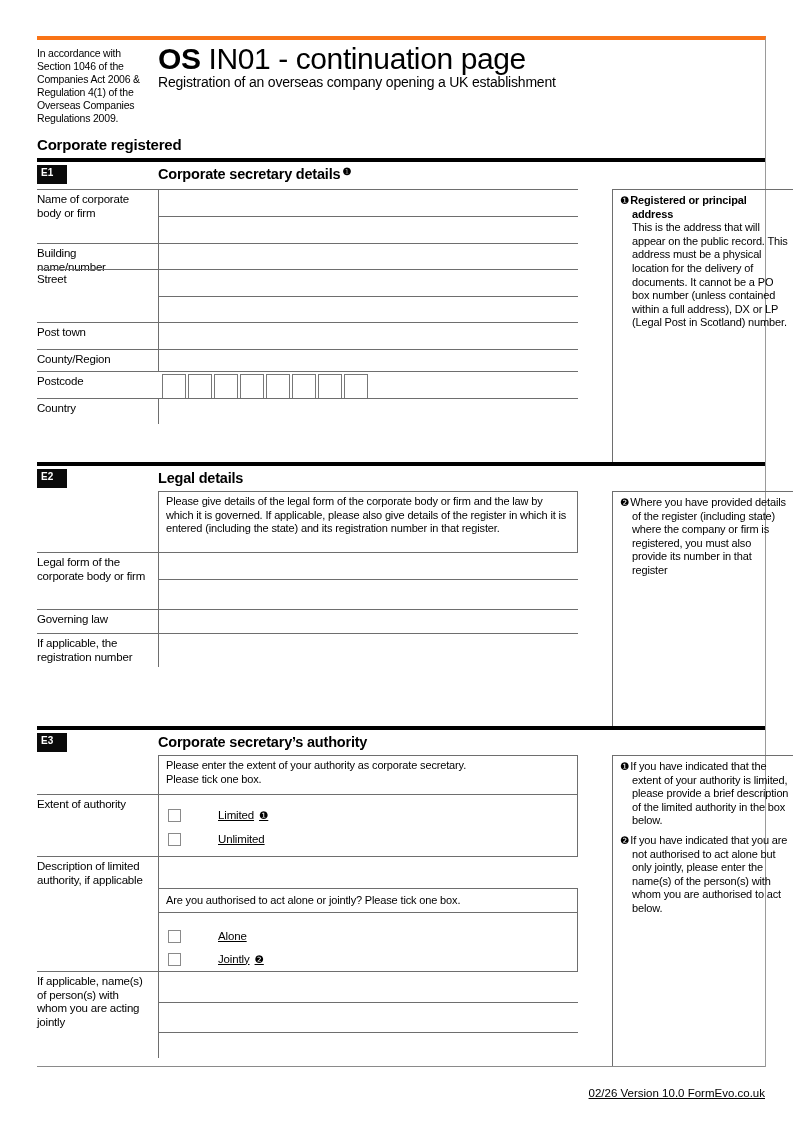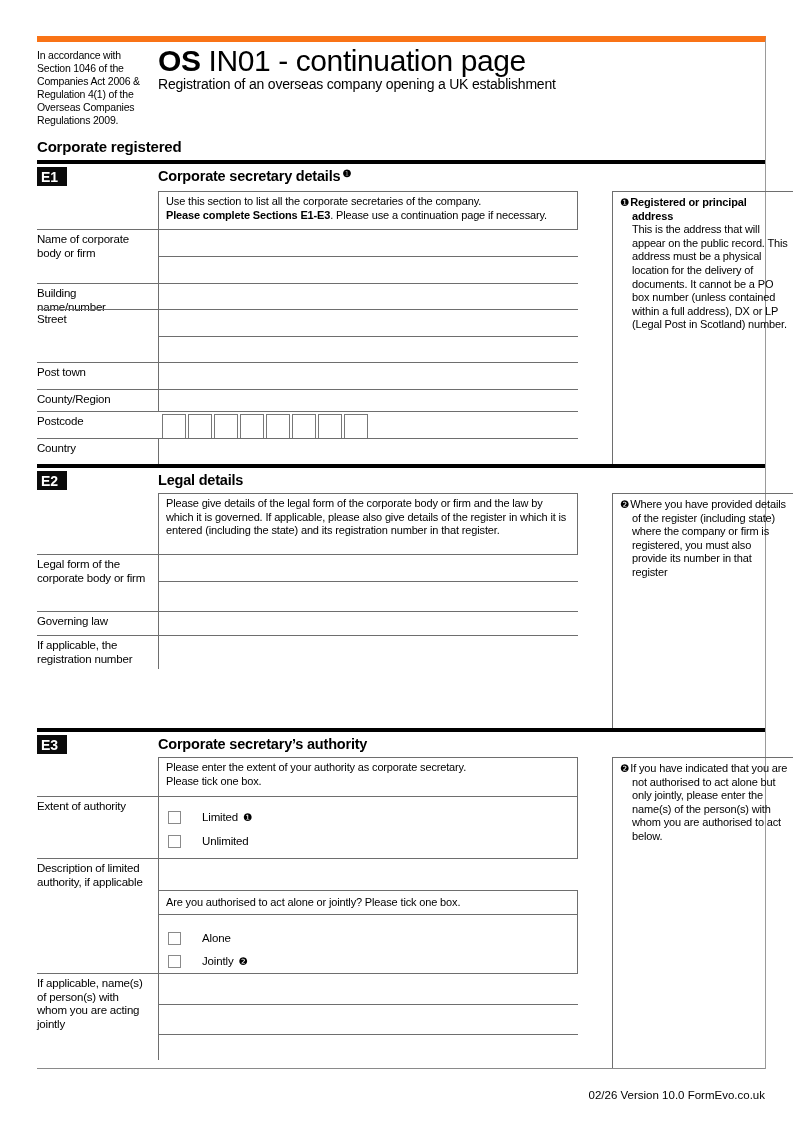--- a/index.html
+++ b/index.html
@@ -1,63 +1,63 @@
 <!DOCTYPE html>
 <html><head>
 <meta charset="utf-8">
 <style>
   html,body{margin:0;padding:0;background:#fff;}
   body{width:800px;height:1130px;position:relative;font-family:"Liberation Sans",sans-serif;color:#000;
        -webkit-font-smoothing:antialiased;}
-  .sheet{position:relative;width:728px;margin:36px 0 0 37px;border-top:6px solid #f97316;border-right:1px solid #9a9a9a;box-sizing:content-box;}
+  .sheet{position:relative;width:728px;margin:36px 0 0 37px;border-top:4px solid #f97316;border-right:1px solid #9a9a9a;box-sizing:content-box;}
   
   .hdr{position:relative;height:118px;}
   .hdr-flex{display:flex;padding-top:7px;}
   .statute{width:121px;font-size:10.5px;line-height:13px;white-space:pre-line;letter-spacing:-.2px;}
   .titleblock{padding-left:0;}
   .ftitle{font-size:30px;line-height:24px;font-weight:normal;letter-spacing:-.4px;margin:0;}
   .ftitle b{font-weight:bold;}
   .fsub{font-size:14px;letter-spacing:-.2px;margin-top:3px;}
   .secheading{position:absolute;left:0;bottom:5px;font-weight:bold;font-size:15px;letter-spacing:-.2px;}
   
   .bar{height:4px;background:#000;}
   .section{position:relative;}
   .sec-head{display:flex;align-items:flex-start;}
-  .ebox{width:26px;height:16px;background:#0a0a0a;color:#fff;font-weight:bold;font-size:14px;
+  .ebox{width:26px;height:16px;background:#0a0a0a;color:#fff;font-weight:bold;font-size:10px;
         padding:2px 0 1px 4px;margin-top:3px;}
   .sec-title{margin-left:91px;padding-top:4px;font-weight:bold;font-size:14.5px;letter-spacing:-.2px;}
   .sup{font-size:10px;vertical-align:4px;margin-left:2px;}
   .h25{height:25px}.h27{height:27px}
   
   .group{display:flex;}
   .lbl{width:121px;box-sizing:border-box;border-top:1px solid #6e6e6e;padding:3px 10px 0 0;
        font-size:11.5px;line-height:13.5px;letter-spacing:-.2px;}
   .lbl.noline{border-top:none;}
   .fstack{width:420px;}
   .fld{box-sizing:border-box;border-top:1px solid #6e6e6e;border-left:1px solid #6e6e6e;}
   .gbox{border-right:1px solid #6e6e6e;padding:3px 6px 0 7px;font-size:11px;line-height:13.5px;letter-spacing:-.15px;}
   .gb{font-weight:bold;}
   
   .pc-row{padding:2px 0 0 4px;}
   .pc-cell{display:inline-block;width:22px;height:23px;border:1px solid #777;border-bottom:none;margin-right:2px;vertical-align:top;}
   
   .cbline{display:flex;align-items:center;margin-left:9px;}
   .cbsq{width:11px;height:11px;border:1px solid #8a8a8a;display:inline-block;flex:none;}
-  .cbtext{margin-left:21px;font-size:11.5px;letter-spacing:-.15px;}
+  .cbtext{margin-left:37px;font-size:11.5px;letter-spacing:-.15px;text-decoration:underline;}
   .cbmark{font-size:10.5px;margin-left:5px;}
   
   .notes{position:absolute;left:547px;width:181px;box-sizing:border-box;bottom:0;
          border-left:1px solid #6e6e6e;border-top:1px solid #6e6e6e;
          padding:4px 4px 0 7px;font-size:11px;line-height:13.6px;letter-spacing:-.15px;margin-left:28px;}
   .note-p{padding-left:12px;}
   .note-mark{margin-left:-12px;margin-right:1px;font-size:10.5px;}
   .note-title{font-weight:bold;}
   .note-p + .note-p{margin-top:6px;}
   .sheet-end{border-top:1px solid #8a8a8a;height:0;}
-  .footer{width:728px;margin-left:37px;text-align:right;padding-top:20px;font-size:11.5px;}
+  .footer{width:728px;margin-left:37px;text-align:right;padding-top:20px;font-size:11.5px;text-decoration:underline;}
 </style>
 </head>
 <body>
 
 <div class="sheet">
 
   <div class="hdr">
     <div class="hdr-flex">
       <div class="statute">In accordance with
 Section 1046 of the
@@ -73,29 +73,20 @@
     <div class="secheading">Corporate registered</div>
   </div>
 
   <div class="bar"></div>
   <div class="section" style="height:300px">
     <div class="sec-head h27">
       <div class="ebox">E1</div>
       <div class="sec-title"><span>Corporate secretary details</span><span class="sup">❶</span></div>
     </div>
 
-    <div class="group" style="height:38px">
-      <div class="lbl noline"></div>
-      <div class="fstack">
-          <div class="fld gbox" style="height:38px">
-        <div>Use this section to list all the corporate secretaries of the company.</div>
-        <div><span class="gb">Please complete Sections E1-E3</span><span>. Please use a continuation page if necessary.</span></div>
-      </div>
-        </div>
-    </div>
 
     <div class="group">
       <div class="lbl" style="height:54px">Name of corporate body or firm</div>
       <div class="fstack">
         <div class="fld h27"></div>
         <div class="fld h27"></div>
       </div>
     </div>
 
     <div class="group">
@@ -250,20 +241,23 @@
       <div class="lbl" style="height:95px">If applicable, name(s) of person(s) with whom you are acting jointly</div>
       <div class="fstack">
         <div class="fld" style="height:31px"></div>
         <div class="fld" style="height:30px"></div>
         <div class="fld" style="height:26px"></div>
       </div>
     </div>
 
     <div class="notes" style="top:25px">
       <div class="note-p">
+        <span class="note-mark">❶</span><span>If you have indicated that the extent of your authority is limited, please provide a brief description of the limited authority in the box below.</span>
+      </div>
+      <div class="note-p">
         <span class="note-mark">❷</span><span>If you have indicated that you are not authorised to act alone but only jointly, please enter the name(s) of the person(s) with whom you are authorised to act below.</span>
       </div>
     </div>
   </div>
 
   <div class="sheet-end"></div>
 </div>
 
 <div class="footer">02/26 Version 10.0 FormEvo.co.uk</div>
 

